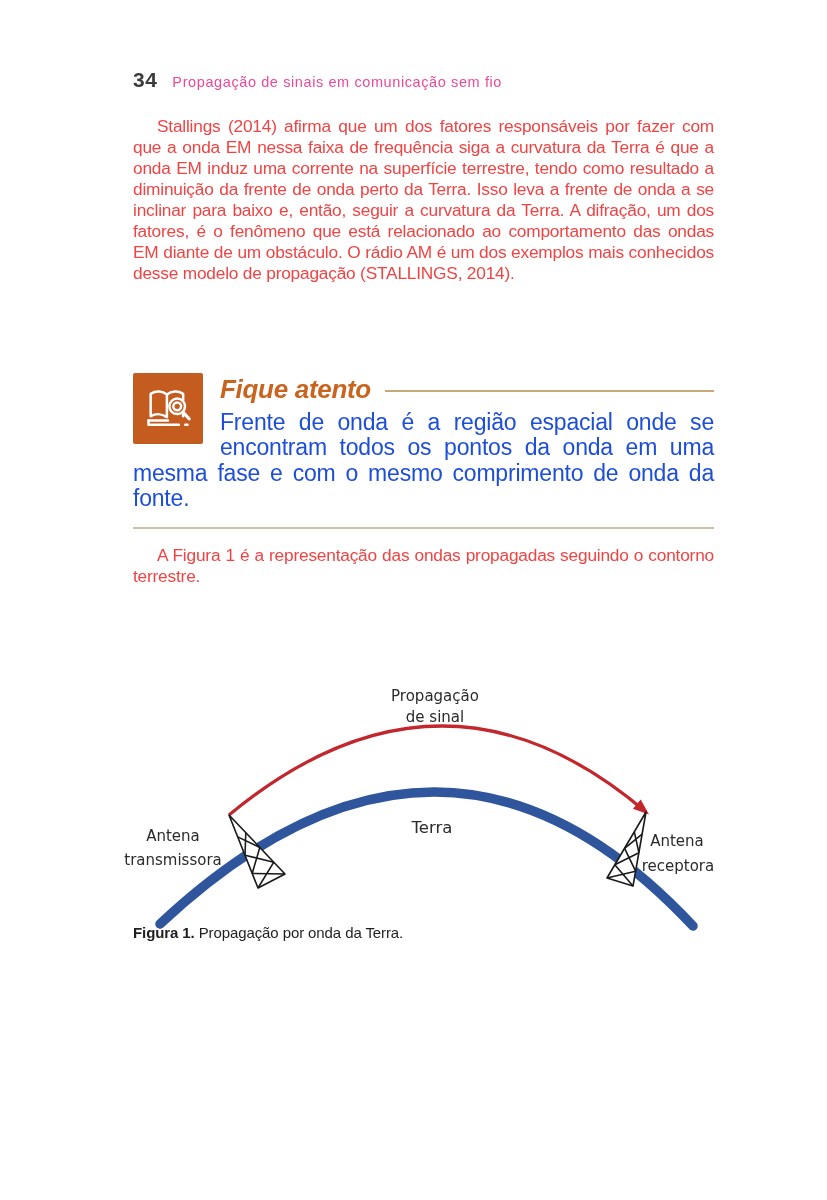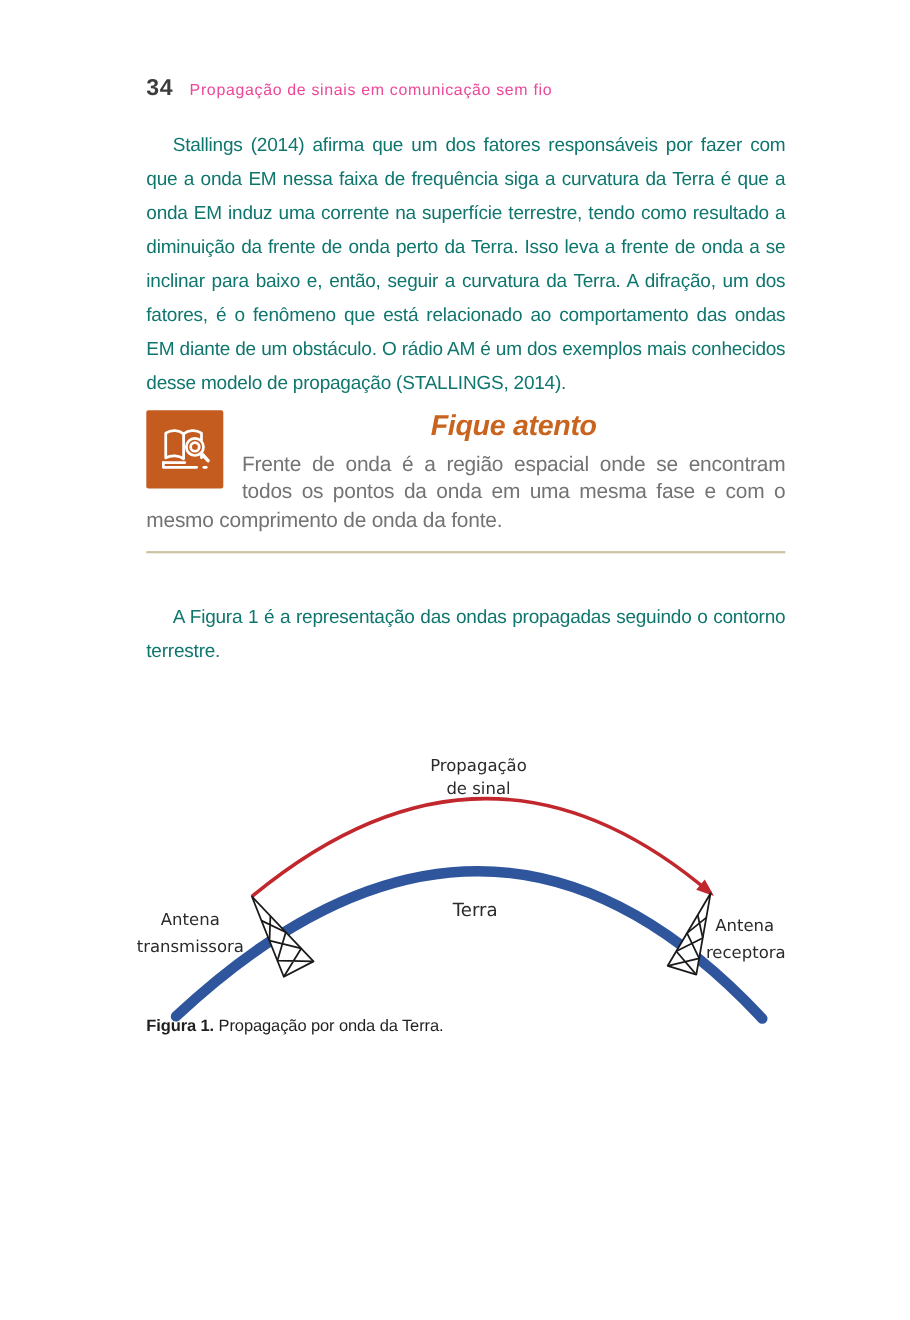--- a/index.html
+++ b/index.html
@@ -19,45 +19,45 @@
   .runhead .pagenum {
     font-size: 21px; font-weight: bold; color: #3c3c3c; letter-spacing: .5px;
   }
   .runhead .runtitle {
     font-size: 14.5px; color: #ec4899; letter-spacing: .6px;
   }
 
   
   .bodypara {
     position: absolute; left: 133px; width: 581px;
-    font-size: 17.3px; line-height: 31px; color: #0f766e;
+    font-size: 17.3px; line-height: 21px; color: #ef4444;
     text-align: justify; text-indent: 24px;
     letter-spacing: -0.2px;
   }
   .p1 { top: 116px; }
   .p2 { top: 545px; }
 
   
   .callout { position: absolute; top: 373px; left: 133px; width: 581px; }
   .callout-icon {
     float: left; width: 70px; height: 71px;
     background: #c45c20; border-radius: 2px;
     margin-right: 17px; margin-bottom: 6px;
     display: flex; align-items: center; justify-content: center;
   }
   .callout-titlerow {
-    display: flex; align-items: center; gap: 14px; height: 36px; margin-top: -2px; flex-direction: column;
+    display: flex; align-items: center; gap: 14px; height: 36px; margin-top: -2px;
   }
   .callout-title {
     font-size: 26px; font-weight: bold; font-style: italic;
     color: #c9641f; letter-spacing: -0.3px; white-space: nowrap;
   }
   .callout-titlerule { flex: 1; height: 2px; background: #c9a878; margin-top: 4px; }
   .callout-text {
-    font-size: 19px; line-height: 25.4px; color: #737373;
+    font-size: 23px; line-height: 25.4px; color: #1d4ed8;
     text-align: justify; letter-spacing: -0.2px; margin-top: 3px;
   }
   .callout-bottomrule {
     clear: both; height: 2px; background: #ccc3a3; margin-top: 15px;
   }
 
   
   .figure-wrap { position: absolute; top: 671px; left: 133px; width: 581px; height: 290px; }
   .figure-wrap svg { display: block; overflow: visible; }
   .fig-label {

